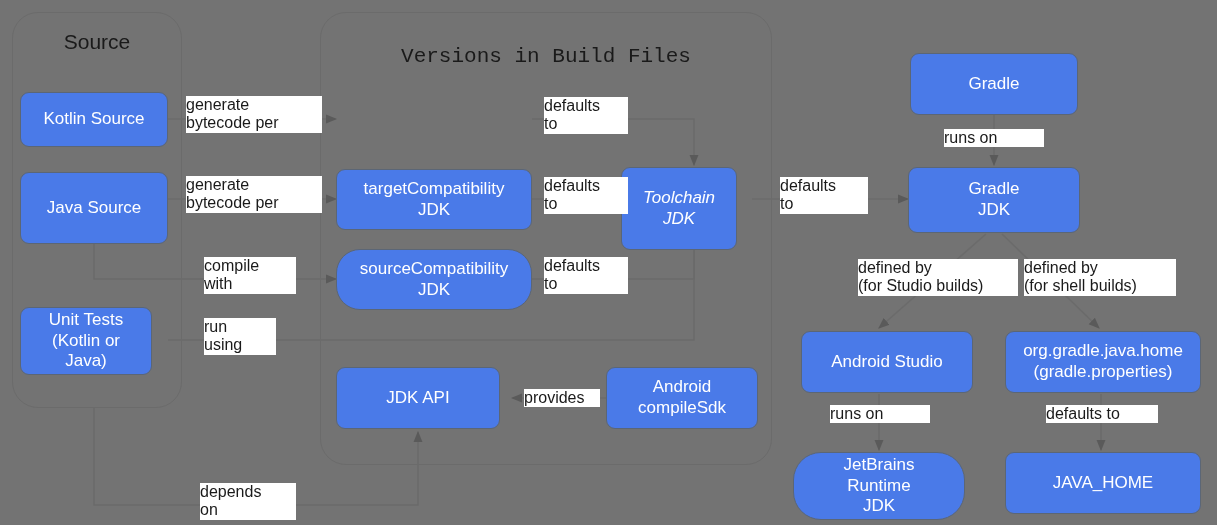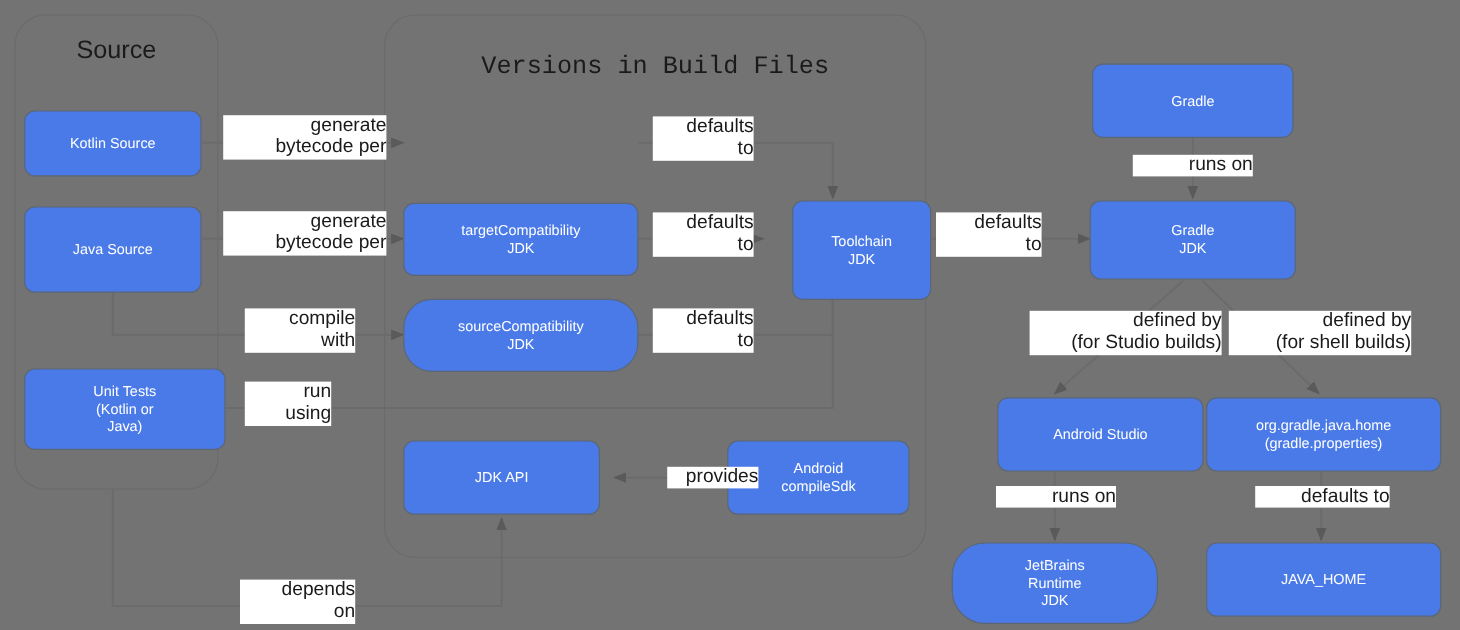--- a/index.html
+++ b/index.html
@@ -44,29 +44,29 @@
     position: absolute;
     background: #4a7ae8;
     border: 1px solid #5b6676;
     border-radius: 9px;
     box-sizing: border-box;
     display: flex;
     align-items: center;
     justify-content: center;
     text-align: center;
     color: #ffffff;
-    font-size: 12px;
+    font-size: 17px;
     line-height: 1.22;
     font-family: "Liberation Sans", sans-serif;
     padding: 2px 6px;
     white-space: pre-line;
   }
   .edge-label {
     position: absolute;
-    text-align: right;
+    text-align: left;
     color: #1a1a1a;
     font-size: 16px;
     line-height: 1.15;
     font-family: "Liberation Sans", sans-serif;
     white-space: pre-line;
     background: #ffffff;
     pointer-events: none;
   }
 </style>
 </head>
@@ -117,45 +117,45 @@
   <div class="group-panel" style="left:12px; top:12px; width:170px; height:396px;"></div>
   <div class="group-title" style="left:12px; top:30px; width:170px;">Source</div>
 
   <div class="group-panel" style="left:320px; top:12px; width:452px; height:453px;"></div>
   <div class="group-title" style="left:320px; top:45px; width:452px;font-family:Liberation Mono, monospace;">Versions in Build Files</div>
 
   <div class="node" style="left:20px; top:92px; width:148px; height:55px;">Kotlin Source</div>
 
   <div class="node" style="left:20px; top:172px; width:148px; height:72px;">Java Source</div>
 
-  <div class="node" style="left:20px; top:307px; width:168px; height:68px;">Unit Tests
+  <div class="node" style="left:20px; top:307px; width:132px; height:68px;">Unit Tests
 (Kotlin or
 Java)</div>
 
 
   <div class="node" style="left:336px; top:169px; width:196px; height:61px;">targetCompatibility
 JDK</div>
 
   <div class="node" style="left:336px; top:249px; width:196px; height:61px;border-radius:24px;">sourceCompatibility
 JDK</div>
 
   <div class="node" style="left:336px; top:367px; width:164px; height:62px;">JDK API</div>
 
   <div class="node" style="left:606px; top:367px; width:152px; height:62px;">Android
 compileSdk</div>
 
-  <div class="node" style="left:660px; top:167px; width:116px; height:83px;">Toolchain
+  <div class="node" style="left:621px; top:167px; width:116px; height:83px;font-style:italic;">Toolchain
 JDK</div>
 
   <div class="node" style="left:910px; top:53px; width:168px; height:62px;">Gradle</div>
 
   <div class="node" style="left:908px; top:167px; width:172px; height:66px;">Gradle
 JDK</div>
 
-  <div class="node" style="left:831px; top:331px; width:172px; height:62px;">Android Studio</div>
+  <div class="node" style="left:801px; top:331px; width:172px; height:62px;">Android Studio</div>
 
   <div class="node" style="left:1005px; top:331px; width:196px; height:62px;">org.gradle.java.home
 (gradle.properties)</div>
 
   <div class="node" style="left:793px; top:452px; width:172px; height:68px;border-radius:28px;">JetBrains
 Runtime
 JDK</div>
 
   <div class="node" style="left:1005px; top:452px; width:196px; height:62px;">JAVA_HOME</div>
 
@@ -179,21 +179,21 @@
 
   <div class="edge-label" style="left:544px; top:177px; width:84px;">defaults
 to</div>
 
   <div class="edge-label" style="left:544px; top:257px; width:84px;">defaults
 to</div>
 
   <div class="edge-label" style="left:780px; top:177px; width:88px;">defaults
 to</div>
 
-  <div class="edge-label" style="left:524px; top:389px; width:76px;margin-left:32px;">provides</div>
+  <div class="edge-label" style="left:524px; top:389px; width:76px;">provides</div>
 
   <div class="edge-label" style="left:944px; top:129px; width:100px;">runs on</div>
 
   <div class="edge-label" style="left:858px; top:259px; width:160px;">defined by
 (for Studio builds)</div>
 
   <div class="edge-label" style="left:1024px; top:259px; width:152px;">defined by
 (for shell builds)</div>
 
   <div class="edge-label" style="left:830px; top:405px; width:100px;">runs on</div>

